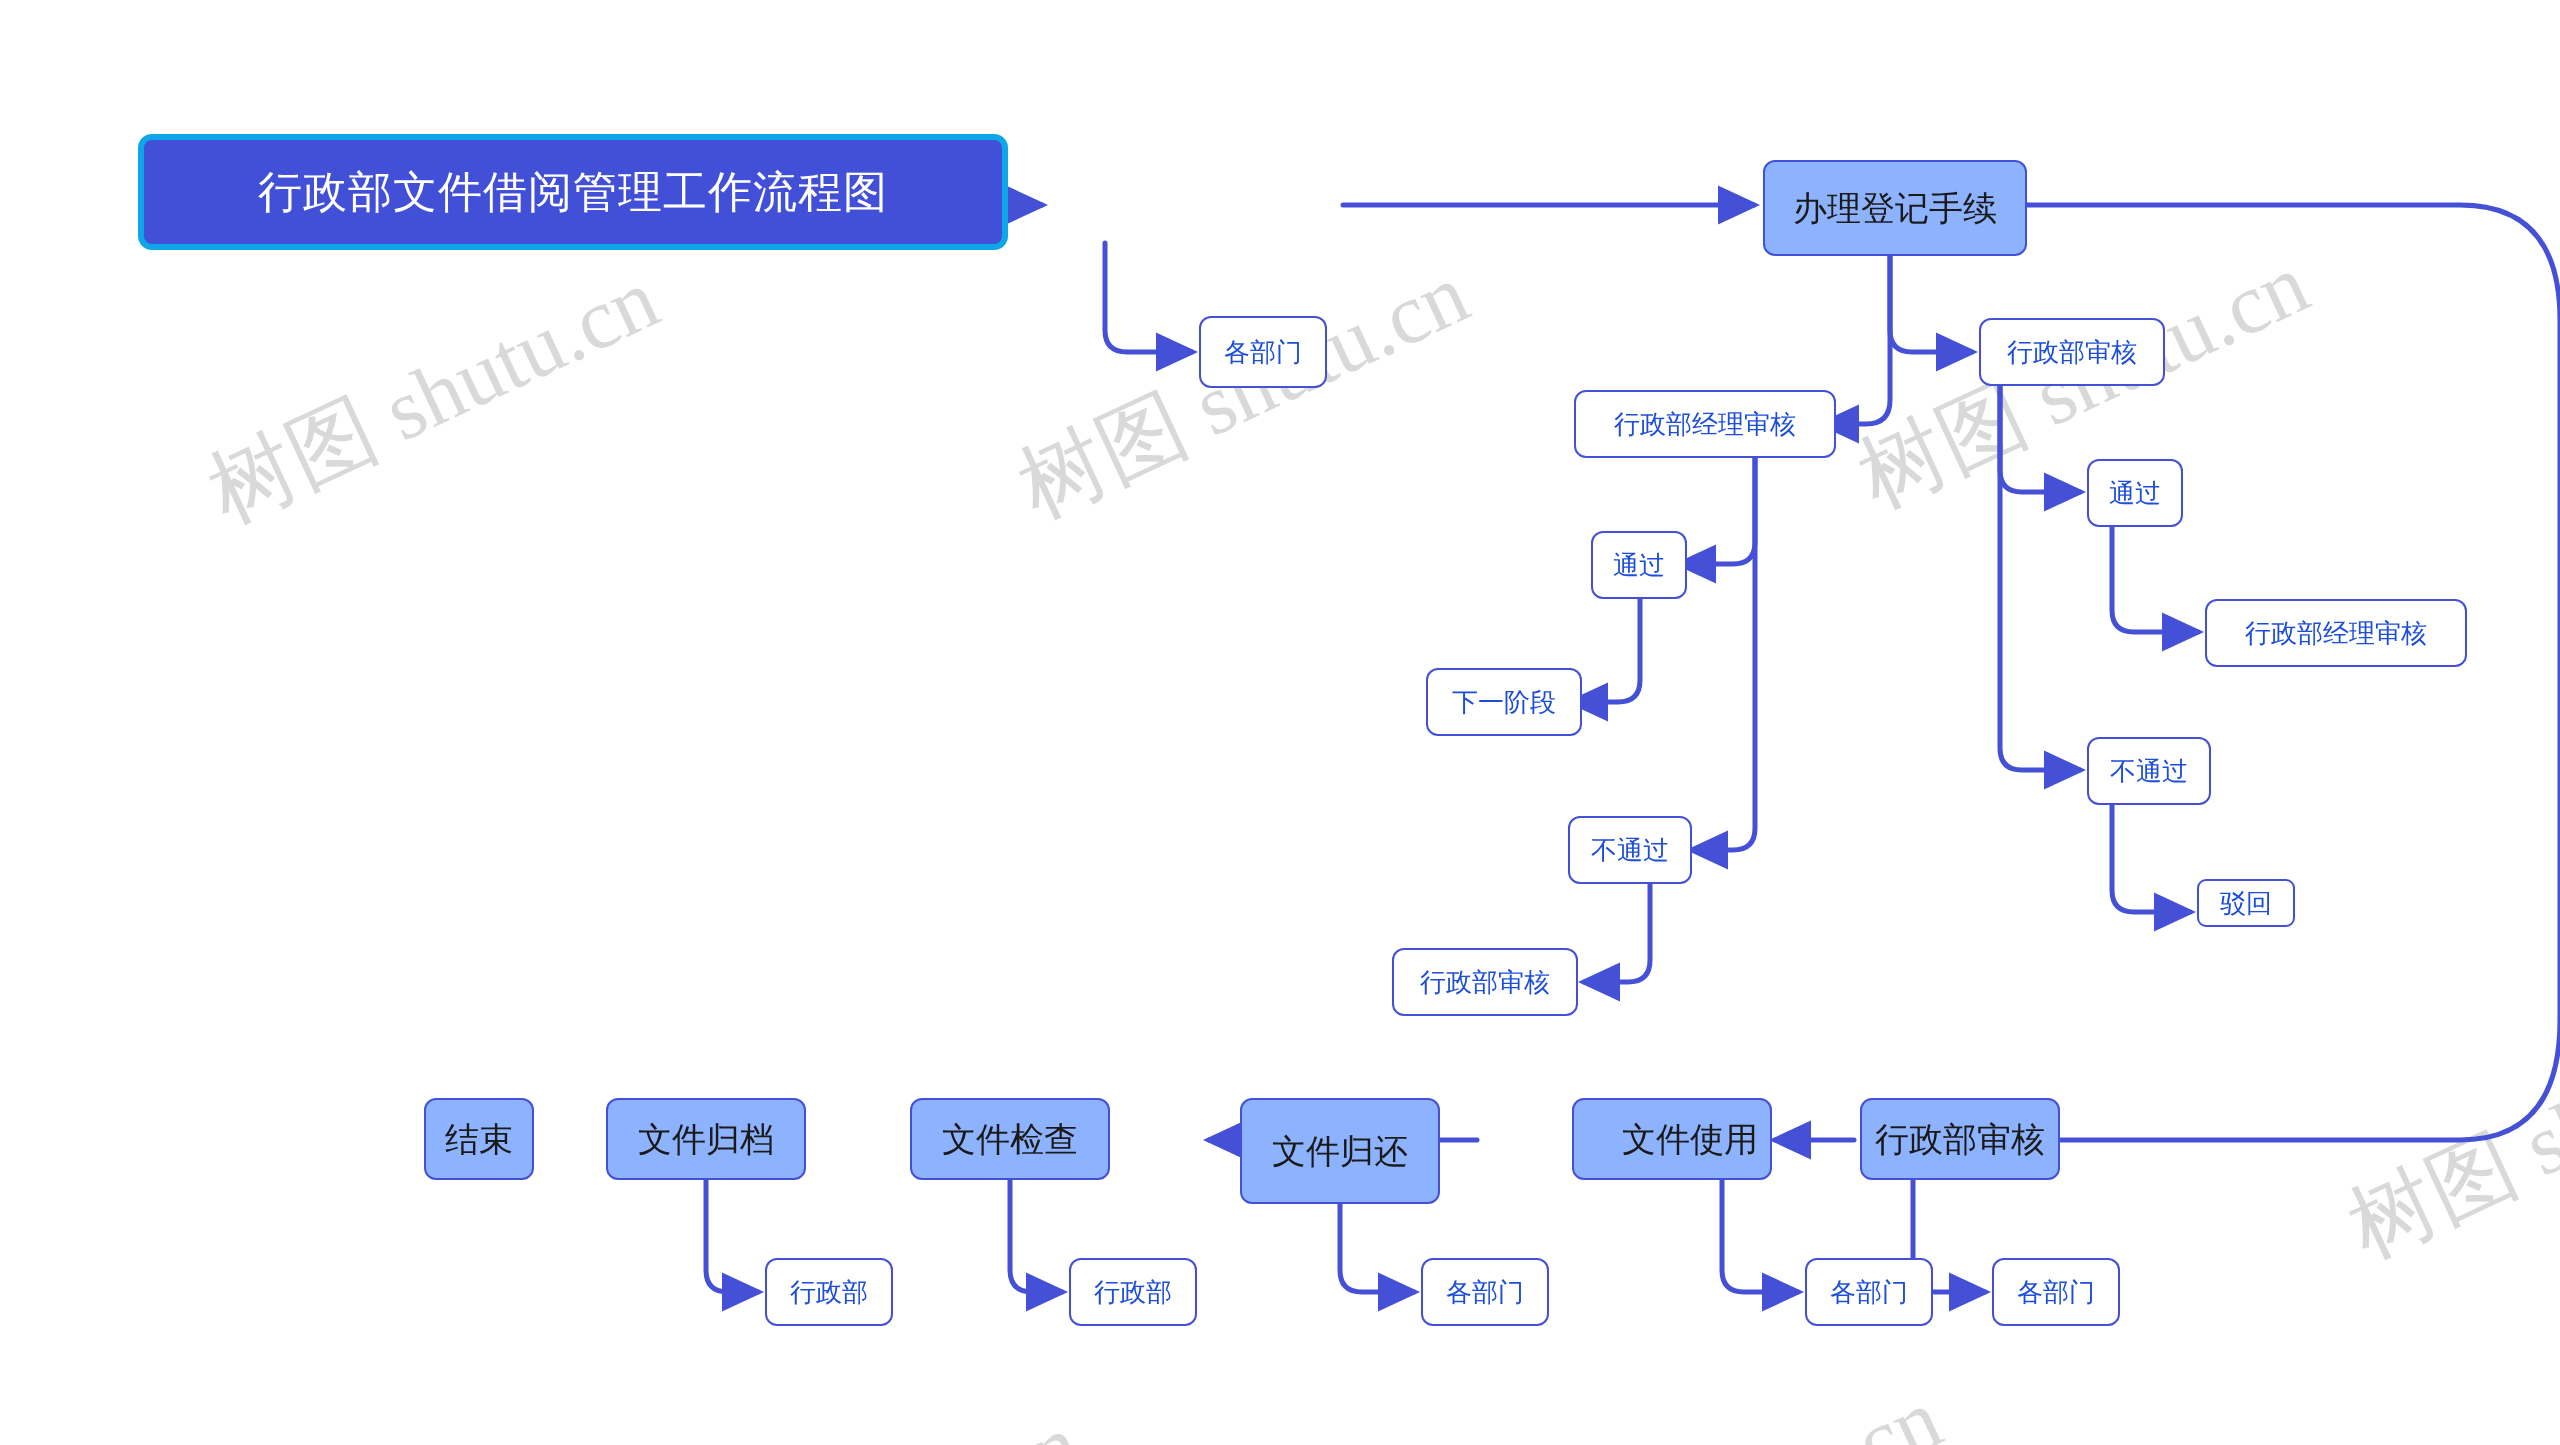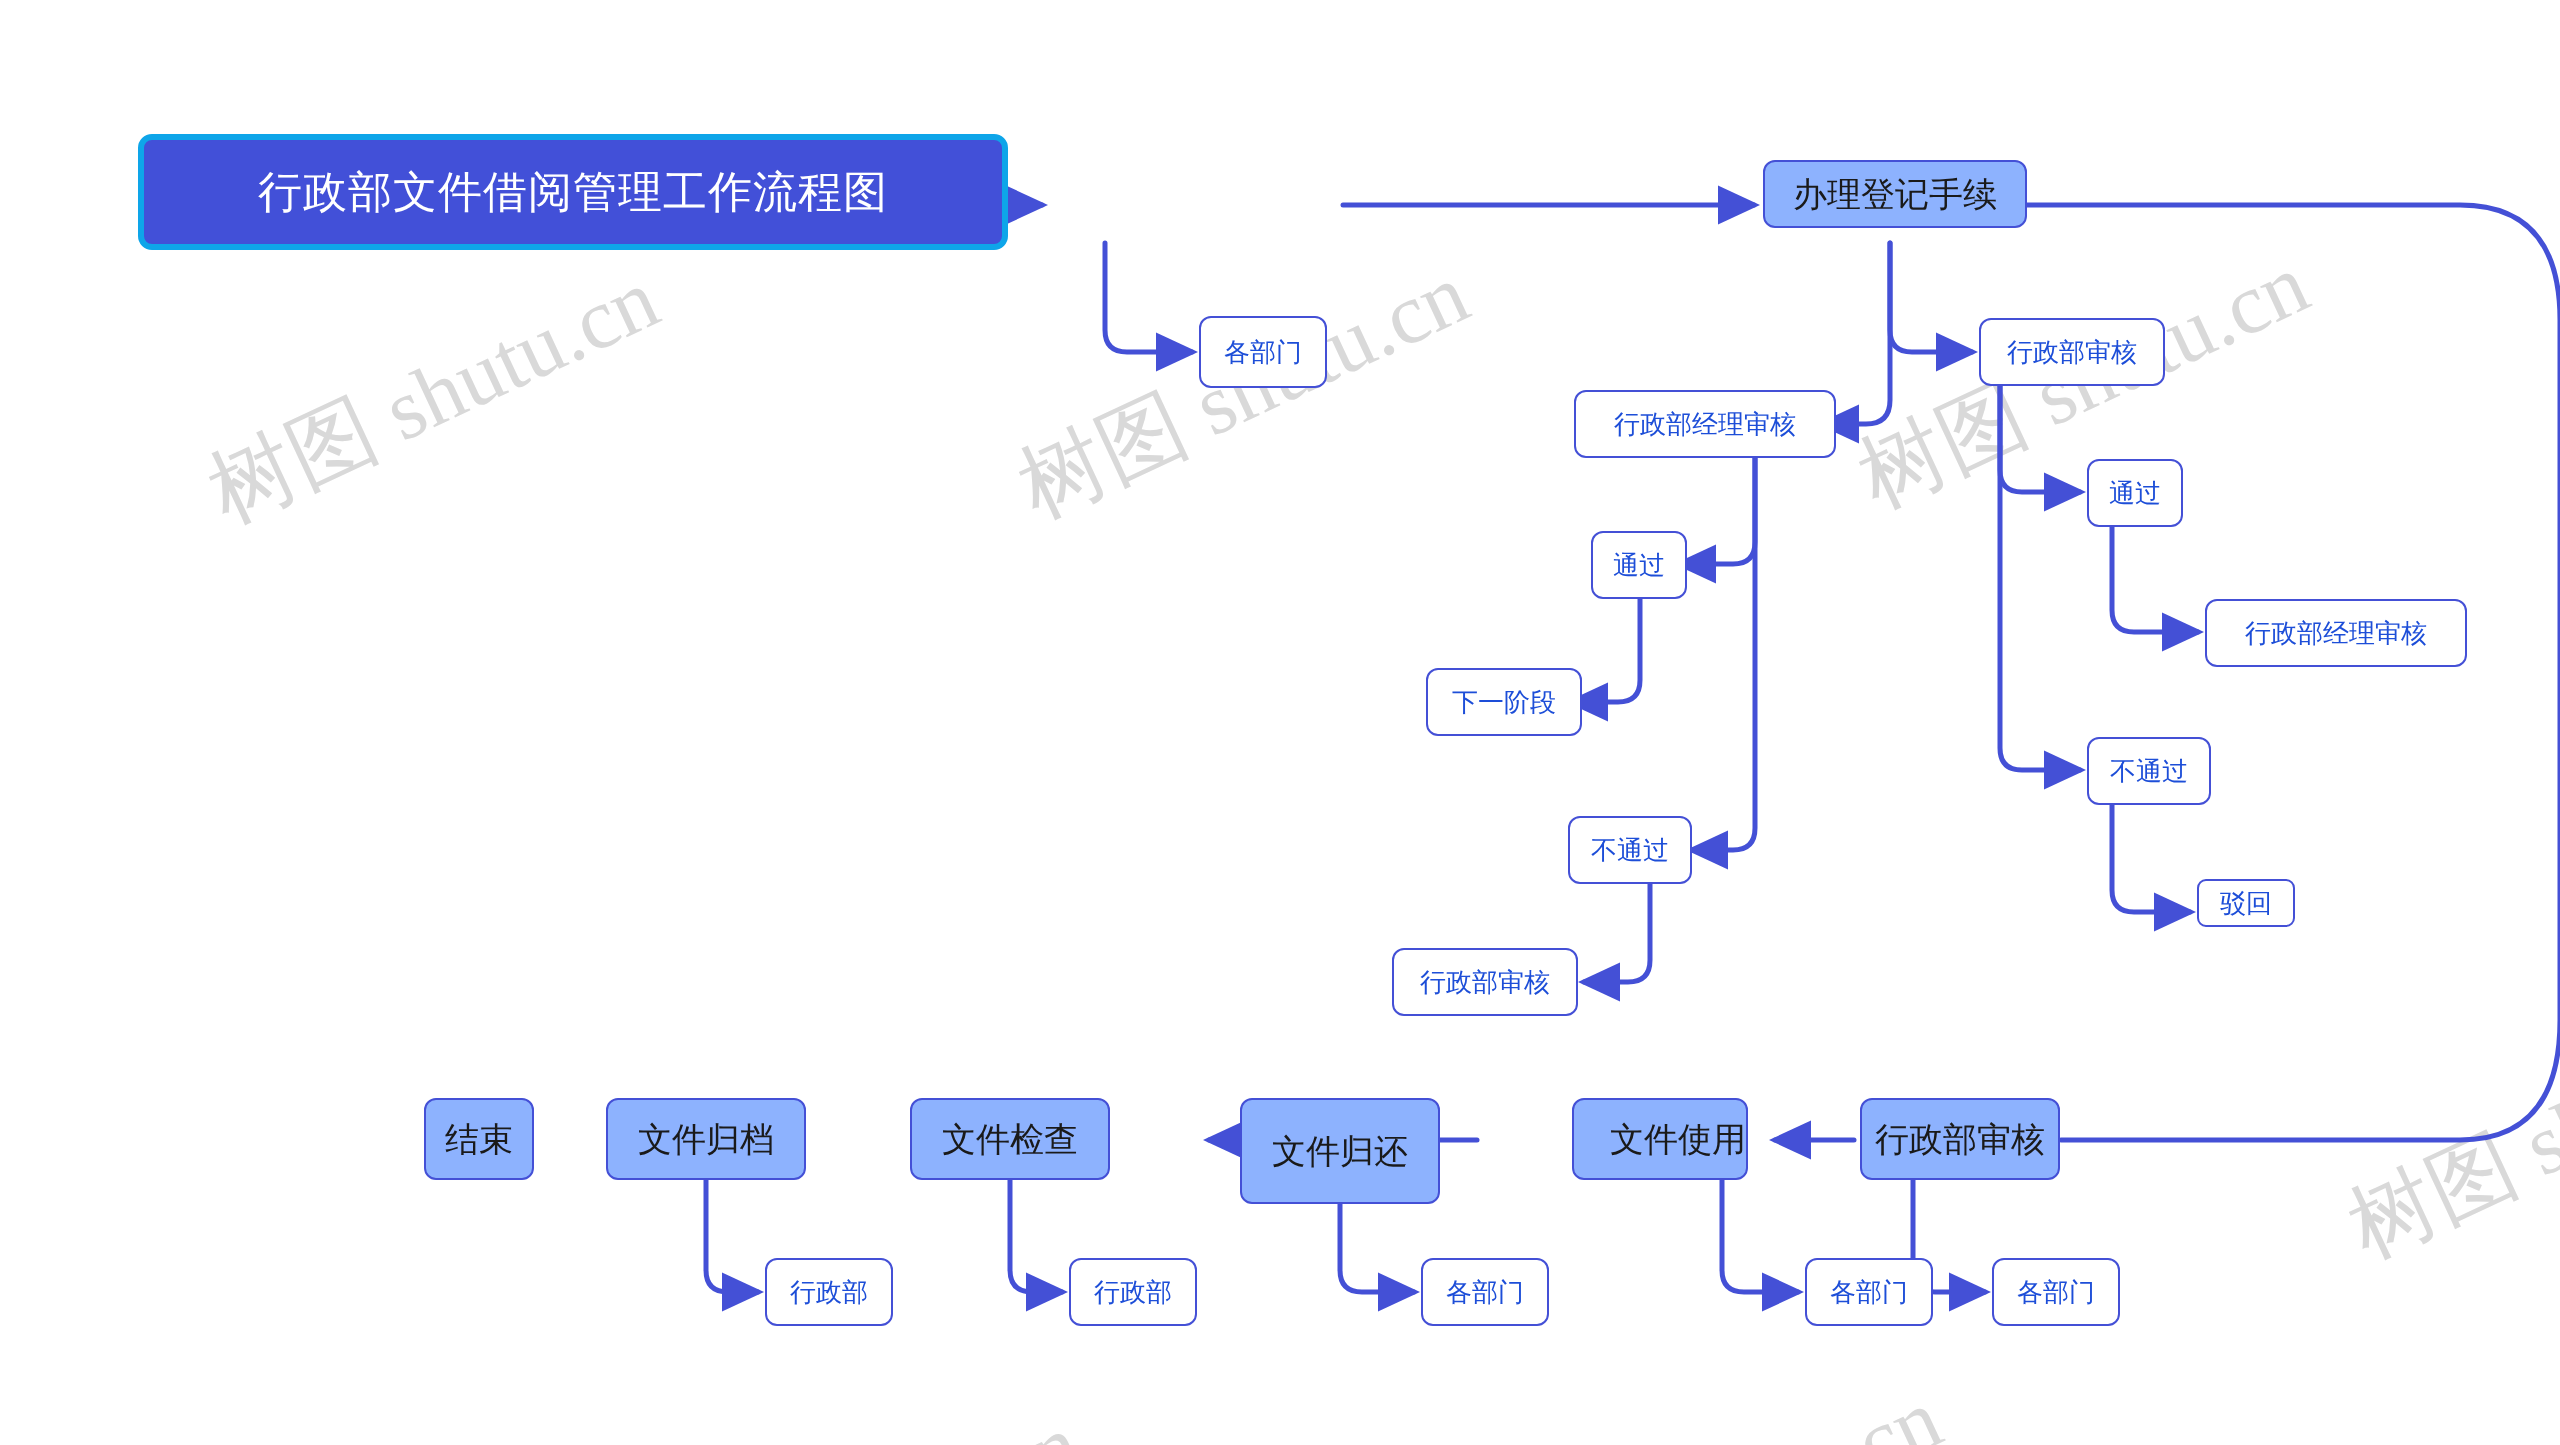--- a/index.html
+++ b/index.html
@@ -120,21 +120,21 @@
     </g>
   </svg>
 
   <div class="nodes">
 
     <div class="node n-title" style="left:138px;top:134px;width:870px;height:116px;">行政部文件借阅管理工作流程图</div>
 
 
     <div class="node n-leaf" style="left:1199px;top:316px;width:128px;height:72px;">各部门</div>
 
-    <div class="node n-main" style="left:1763px;top:160px;width:264px;height:68px;">办理登记手续</div>
+    <div class="node n-main" style="left:1763px;top:160px;width:264px;height:96px;">办理登记手续</div>
 
     <div class="node n-leaf" style="left:1979px;top:318px;width:186px;height:68px;">行政部审核</div>
 
     <div class="node n-leaf" style="left:2087px;top:459px;width:96px;height:68px;">通过</div>
 
     <div class="node n-leaf" style="left:2205px;top:599px;width:262px;height:68px;">行政部经理审核</div>
 
     <div class="node n-leaf" style="left:2087px;top:737px;width:124px;height:68px;">不通过</div>
 
     <div class="node n-leaf" style="left:2197px;top:879px;width:98px;height:48px;border-radius:9px;">驳回</div>
@@ -146,21 +146,21 @@
     <div class="node n-leaf" style="left:1426px;top:668px;width:156px;height:68px;">下一阶段</div>
 
     <div class="node n-leaf" style="left:1568px;top:816px;width:124px;height:68px;">不通过</div>
 
     <div class="node n-leaf" style="left:1392px;top:948px;width:186px;height:68px;">行政部审核</div>
 
     <div class="node n-main" style="left:1860px;top:1098px;width:200px;height:82px;">行政部审核</div>
 
     <div class="node n-leaf" style="left:1992px;top:1258px;width:128px;height:68px;">各部门</div>
 
-    <div class="node n-main" style="left:1572px;top:1098px;width:176px;height:82px;padding-left:36px;">文件使用</div>
+    <div class="node n-main" style="left:1572px;top:1098px;width:200px;height:82px;padding-left:36px;">文件使用</div>
 
     <div class="node n-leaf" style="left:1805px;top:1258px;width:128px;height:68px;">各部门</div>
 
     <div class="node n-main" style="left:1240px;top:1098px;width:200px;height:106px;">文件归还</div>
 
     <div class="node n-leaf" style="left:1421px;top:1258px;width:128px;height:68px;">各部门</div>
 
     <div class="node n-main" style="left:910px;top:1098px;width:200px;height:82px;">文件检查</div>
 
     <div class="node n-leaf" style="left:1069px;top:1258px;width:128px;height:68px;">行政部</div>

